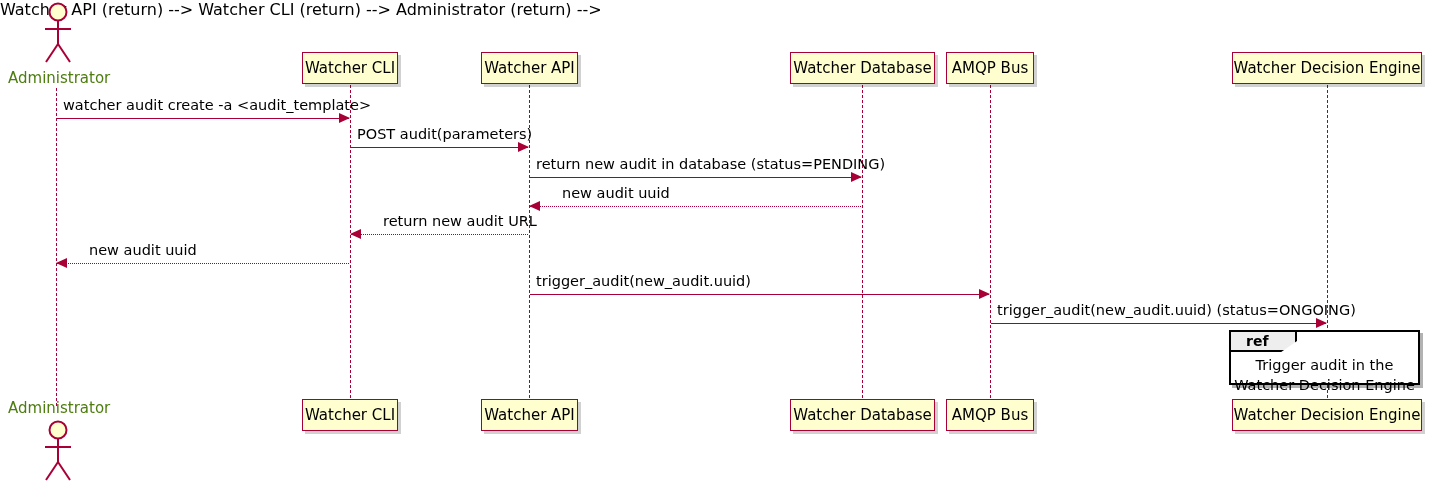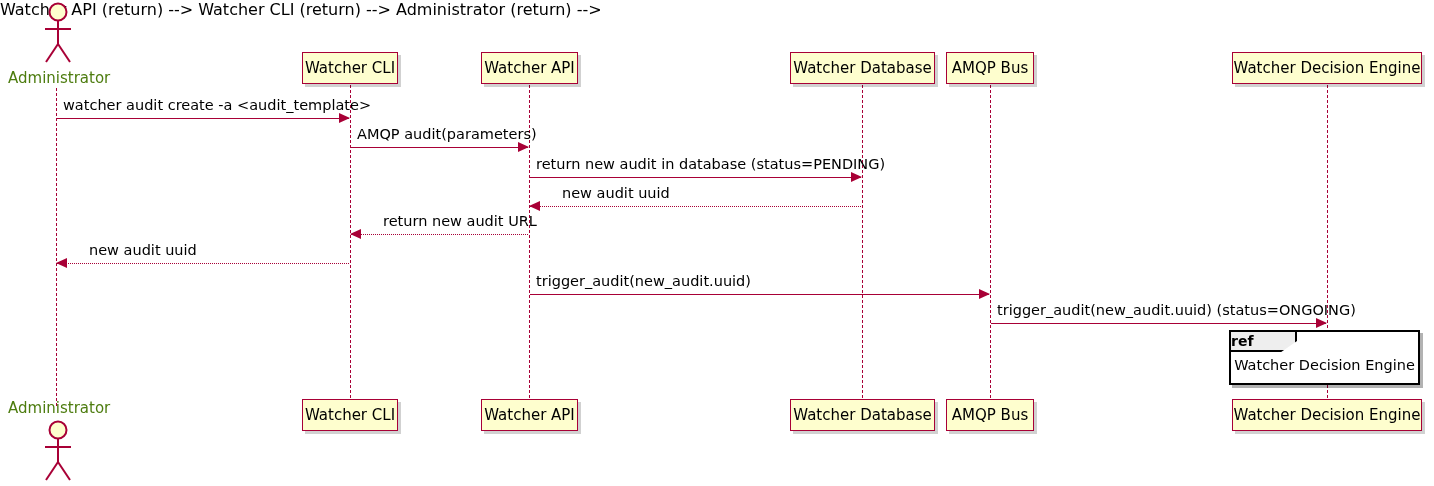--- a/index.html
+++ b/index.html
@@ -83,21 +83,21 @@
     position:absolute;left:0;top:0;
     height:20px;
     background:#EEEEEE;
     border-right:2px solid #000000;
     border-bottom:2px solid #000000;
     box-sizing:border-box;
     font-weight:bold;
     font-size:14px;
     color:#000000;
     display:flex;align-items:center;
-    padding:0 8px 0 0;
+    padding:0 8px 0 15px;
     clip-path:polygon(0 0,100% 0,100% 45%,76% 100%,0 100%);
     padding-right:20px;
   }
   .ref-body{
     position:absolute;
     left:0;right:0;
     top:24px;
     text-align:center;
     font-size:14.5px;
     color:#000000;
@@ -161,21 +161,21 @@
   <div class="msg right" style="left:57px;top:118px;width:292px;">
     <div class="line"></div>
     <div class="head"></div>
     <div class="label">watcher audit create -a &lt;audit_template&gt;</div>
   </div>
 
   
   <div class="msg right" style="left:351px;top:147px;width:177px;">
     <div class="line"></div>
     <div class="head"></div>
-    <div class="label">AMQP audit(parameters)</div>
+    <div class="label">POST audit(parameters)</div>
   </div>
 
   
   <div class="msg right" style="left:530px;top:177px;width:331px;">
     <div class="line"></div>
     <div class="head"></div>
     <div class="label">return new audit in database (status=PENDING)</div>
   </div>
 
    Watcher API (return) --&gt;
@@ -210,17 +210,18 @@
   <div class="msg right" style="left:991px;top:323px;width:335px;">
     <div class="line"></div>
     <div class="head"></div>
     <div class="label">trigger_audit(new_audit.uuid) (status=ONGOING)</div>
   </div>
 
   
   <div class="ref-box" style="left:1229px;top:330px;width:191px;height:55px;">
     <div class="ref-tab" style="width:66px;">ref</div>
     <div class="ref-body">
+      <div>Trigger audit in the</div>
       <div>Watcher Decision Engine</div>
     </div>
   </div>
 
 </div>
 
 </body></html>

